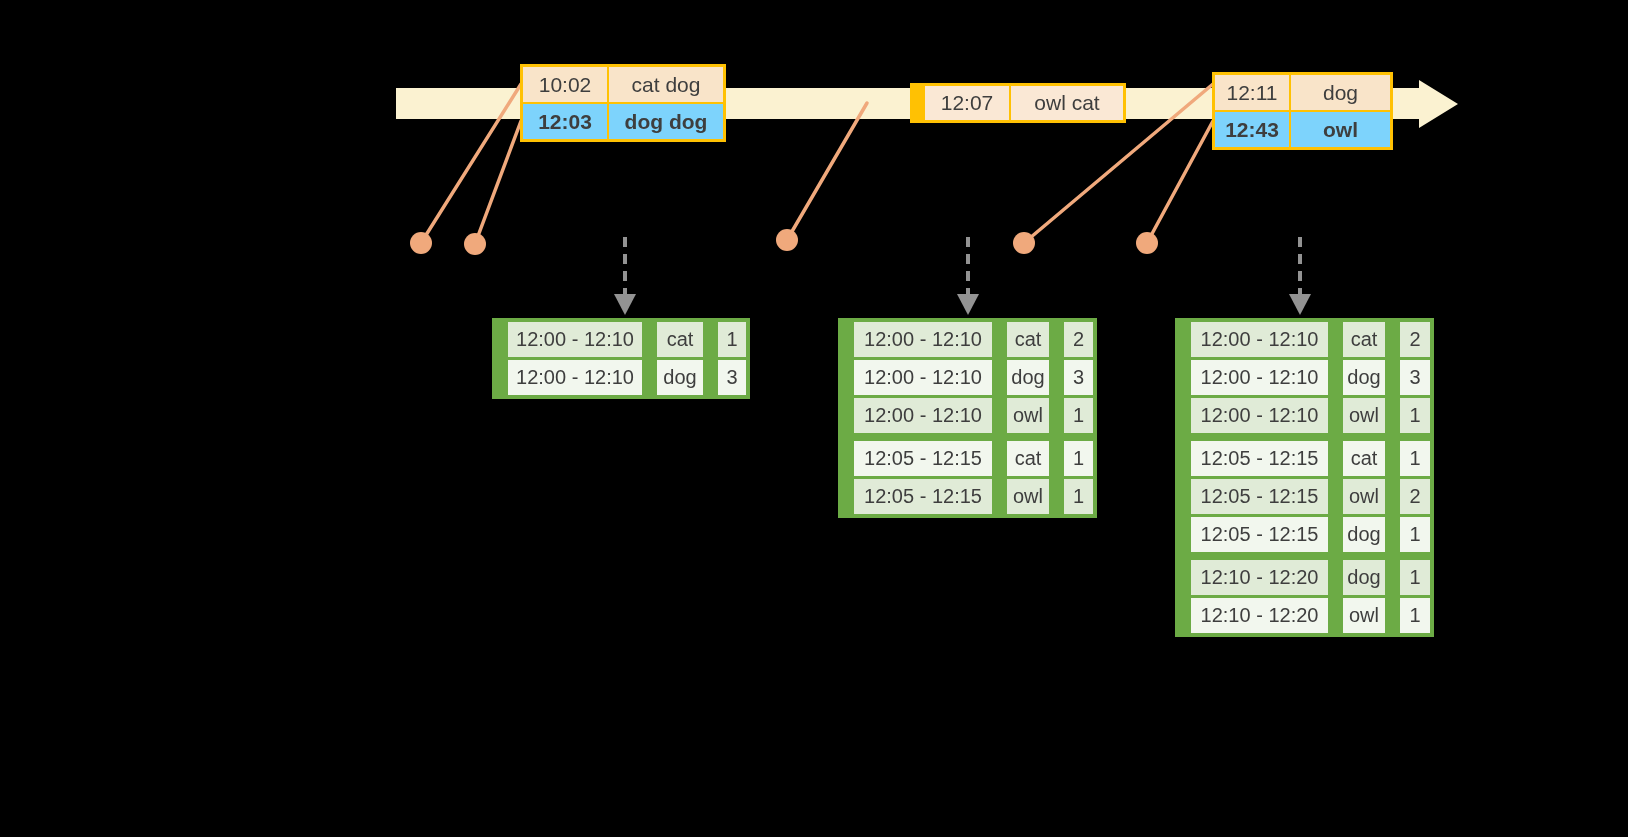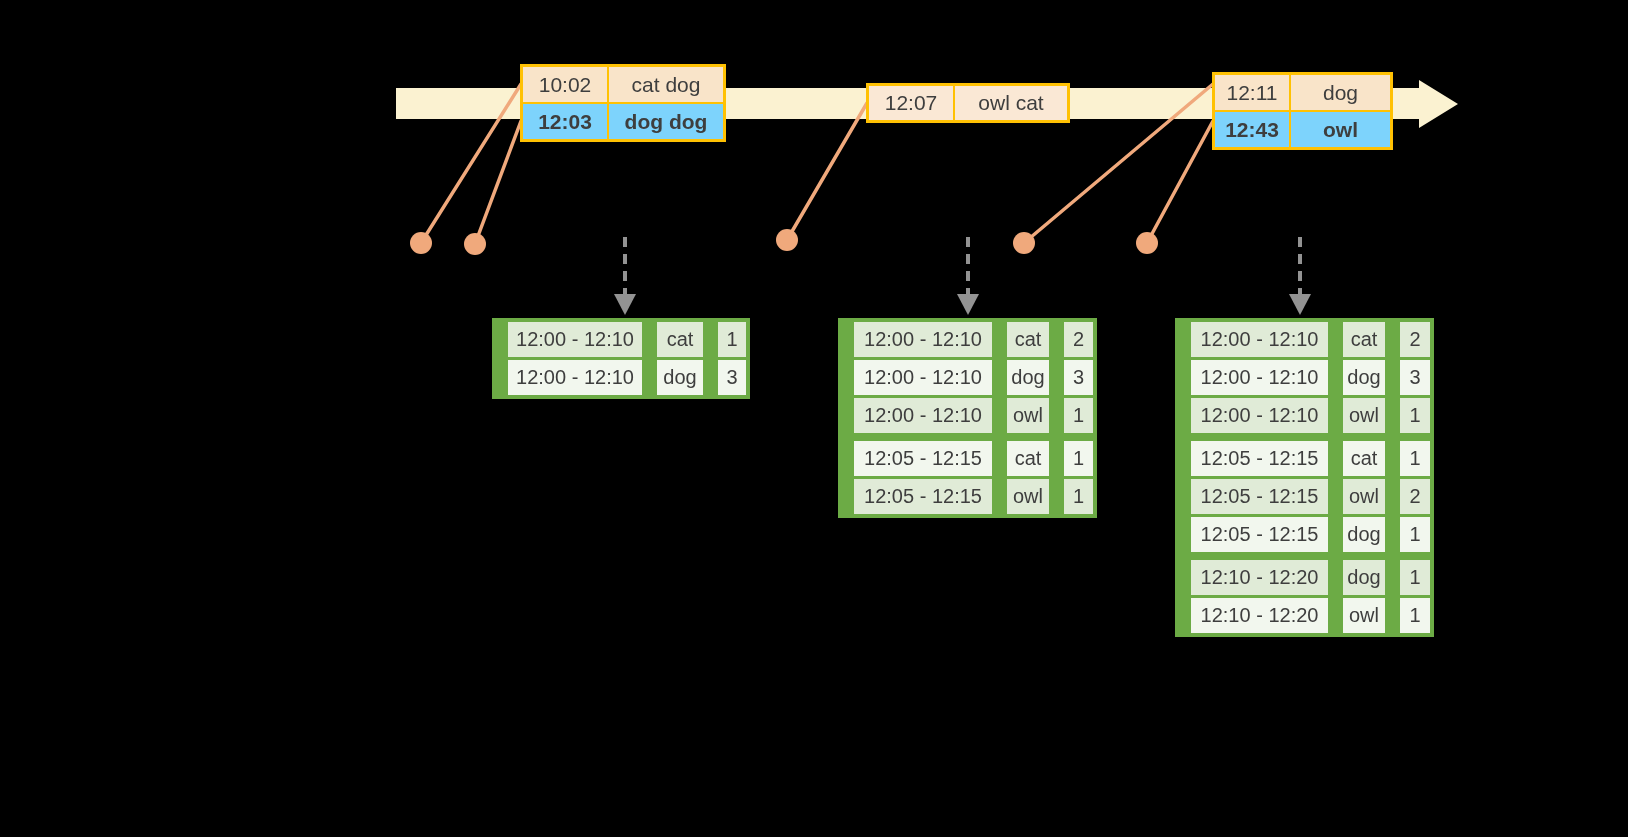--- a/index.html
+++ b/index.html
@@ -29,21 +29,21 @@
   }
   
   .event-table {
     position: absolute;
     display: grid;
     gap: 2px;
     background: #FFC103;
     border: 3px solid #FFC103;
   }
   #event-table-a { left: 520px; top: 64px;  grid-template-columns: 84px 114px; grid-auto-rows: 35px; }
-  #event-table-b { left: 866px; top: 83px;  grid-template-columns: 84px 112px; grid-auto-rows: 34px; }
+  #event-table-b { left: 910px; top: 83px;  grid-template-columns: 84px 112px; grid-auto-rows: 34px; padding-left: 12px; }
   #event-table-c { left: 1212px; top: 72px; grid-template-columns: 74px 99px;  grid-auto-rows: 35px; }
   .event-cell {
     display: flex; align-items: center; justify-content: center;
     font-size: 21px;
   }
   .fill-e1 { background: #F9E4C9; }
   .fill-e2 { background: #7dd3fc; font-weight: bold; }
   .fill-e3 { background: #FAE8D5; }
   
   .result-table {

